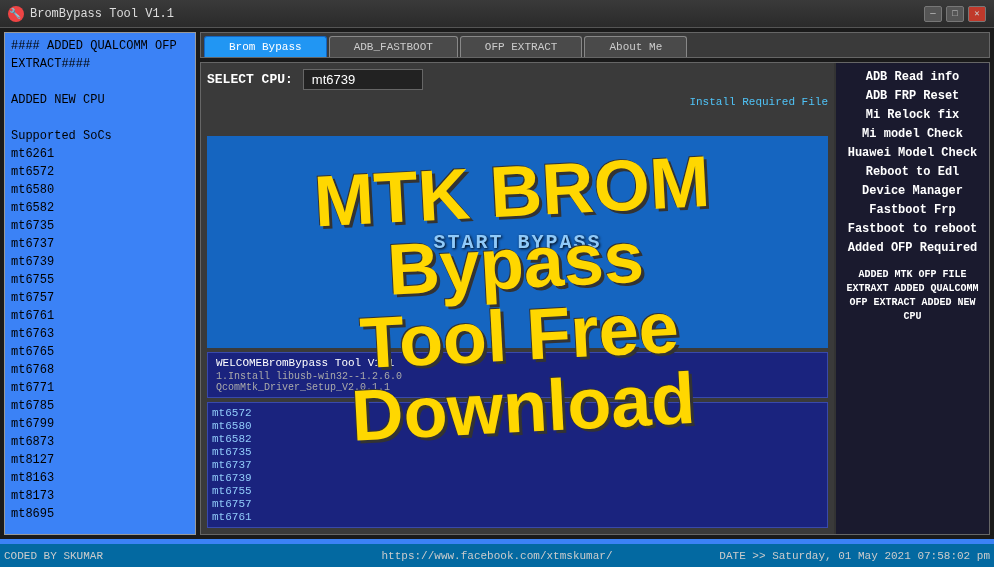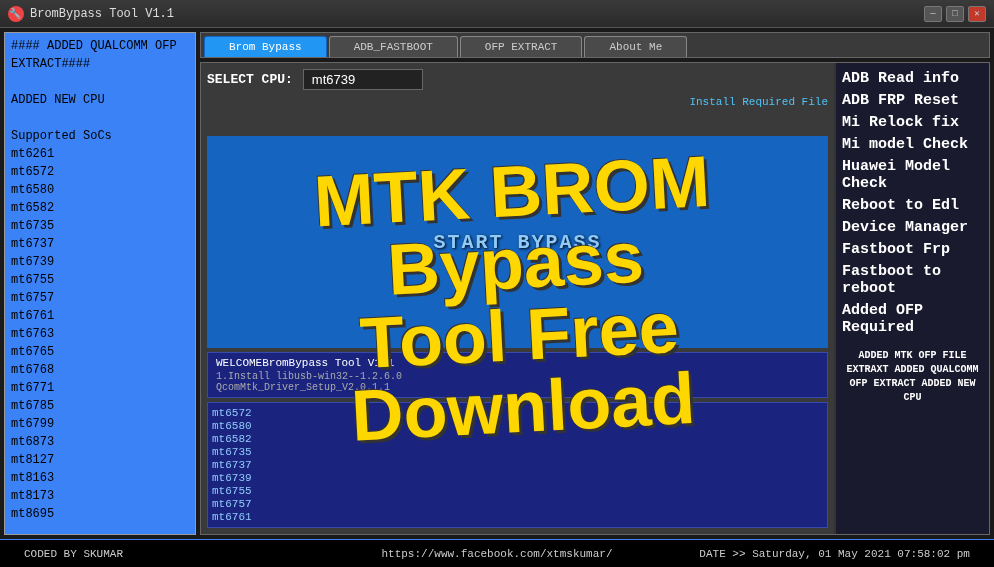--- a/index.html
+++ b/index.html
@@ -221,23 +221,24 @@
     .right-sidebar {
       width: 155px;
       background: #1a1a2e;
       border-left: 2px solid #333;
       padding: 6px;
       display: flex;
       flex-direction: column;
       gap: 3px;
     }
     .sidebar-btn {
-      font-size: 15px;
+      font-size: 12px;
       color: #fff;
       font-weight: bold;
+      text-align: center;
       cursor: pointer;
       padding: 1px 0;
     }
     .sidebar-section-divider {
       height: 6px;
     }
     .sidebar-note {
       font-size: 10px;
       color: #fff;
       font-weight: bold;
@@ -262,25 +263,25 @@
       text-shadow: 3px 3px 0 #333, -1px -1px 0 #333;
       line-height: 1;
       text-align: center;
       font-family: 'Arial Black', 'Impact', sans-serif;
       transform: rotate(-3deg);
     }
 
     
     .status-bar {
       height: 28px;
-      background: #000000;
-      border-top: 1px solid #3b82f6;
-      display: flex;
-      align-items: center;
-      padding: 0 24px;
+      background: #0369a1;
+      border-top: 5px solid #3b82f6;
+      display: flex;
+      align-items: center;
+      padding: 0 4px;
       gap: 0;
       font-size: 11px;
       color: #ccc;
     }
     .status-section {
       flex: 1;
       text-align: center;
     }
     .status-section:first-child {
       text-align: left;

